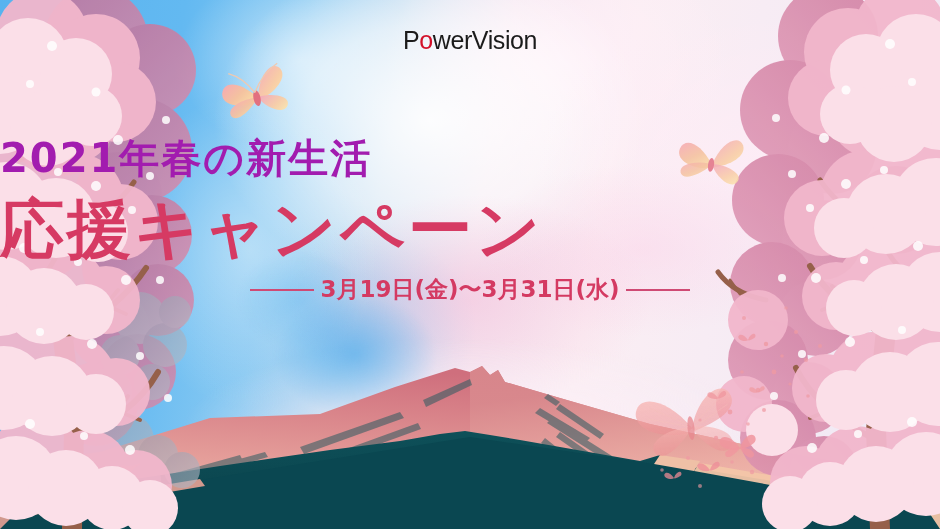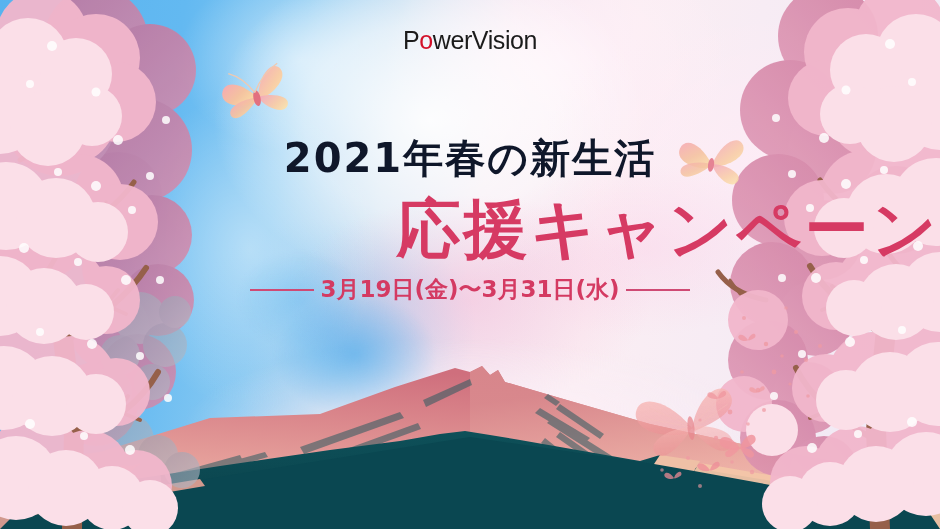--- a/index.html
+++ b/index.html
@@ -81,33 +81,33 @@
     letter-spacing: -0.4px;
     color: #1b1b1b;
     font-family: "Liberation Sans", sans-serif;
   }
   .logo .accent { color: #d2112a; }
   .headline-sub {
     position: absolute;
     top: 131px;
     left: 0;
     width: 940px;
-    text-align: center;
+    text-align: left;
     font-size: 40px;
     font-weight: bold;
     letter-spacing: 2px;
-    color: #0f172a;
+    color: #a21caf;
     font-family: "DejaVu Sans", sans-serif;
   }
   .headline-main {
     position: absolute;
     top: 186px;
     left: 0;
     width: 940px;
-    text-align: right;
+    text-align: left;
     font-size: 64px;
     font-weight: bold;
     letter-spacing: 3px;
     color: #d63a63;
     font-family: "DejaVu Sans", sans-serif;
   }
   .date-row {
     position: absolute;
     top: 274px;
     left: 0;

